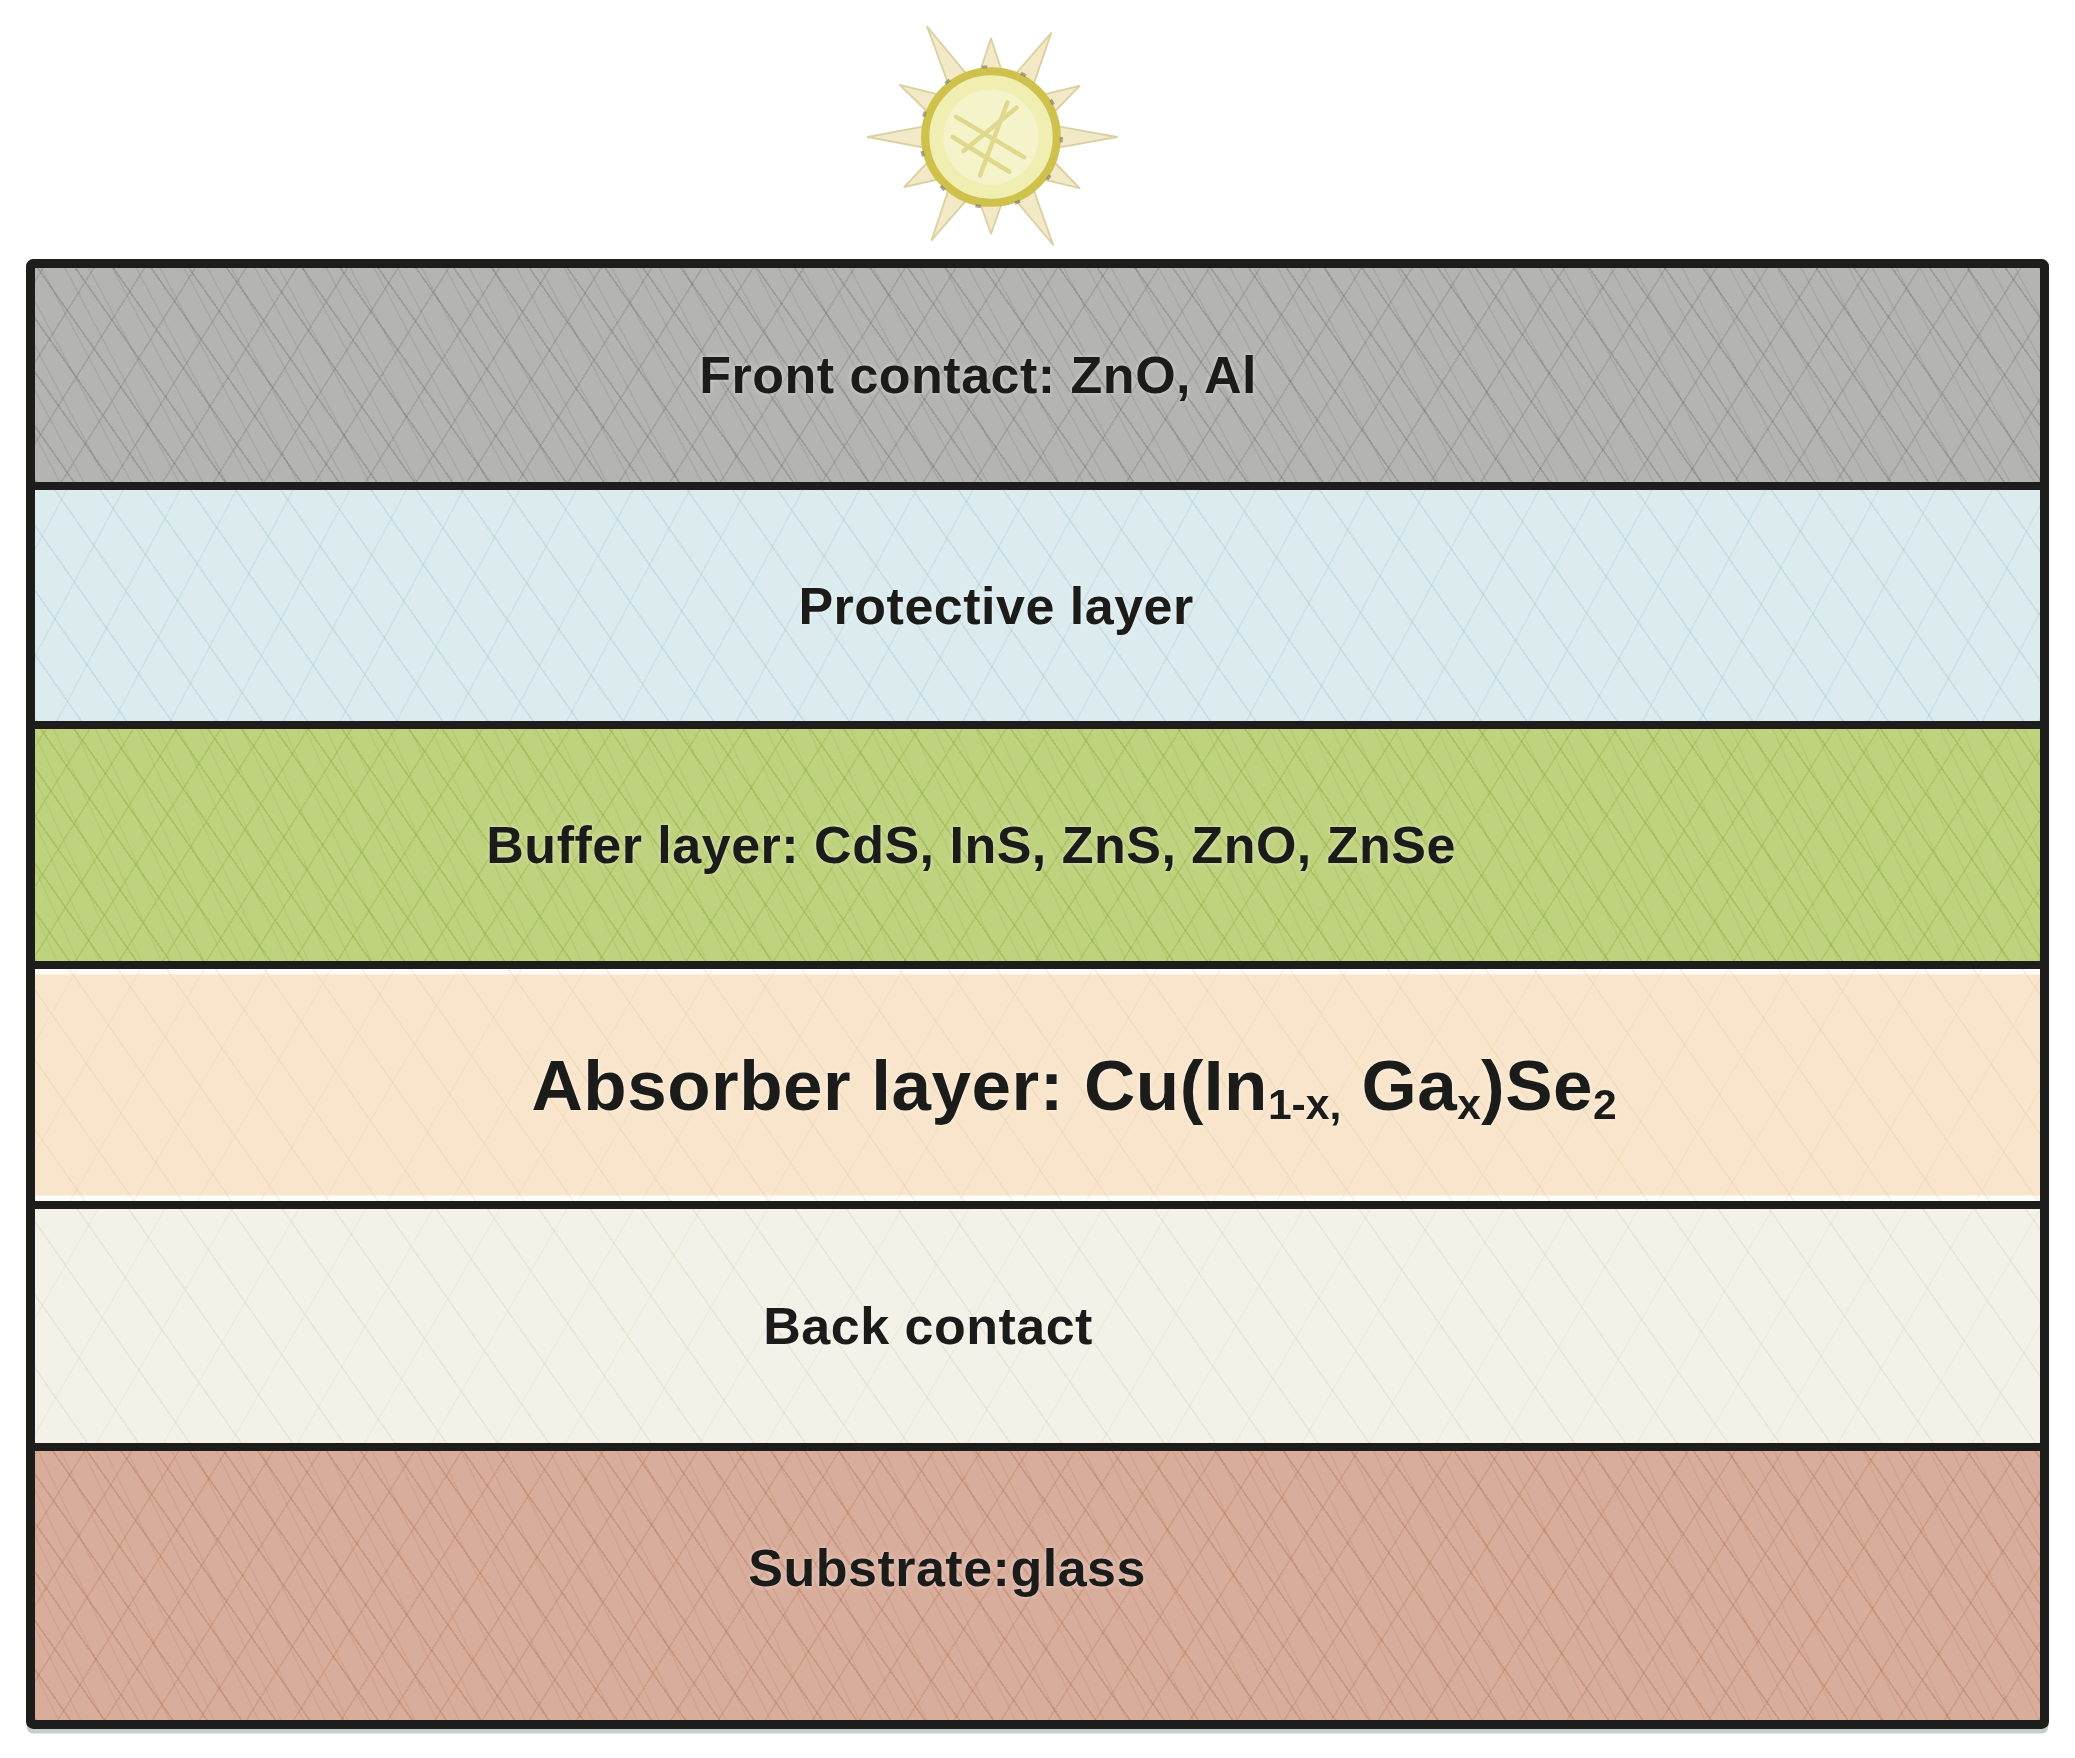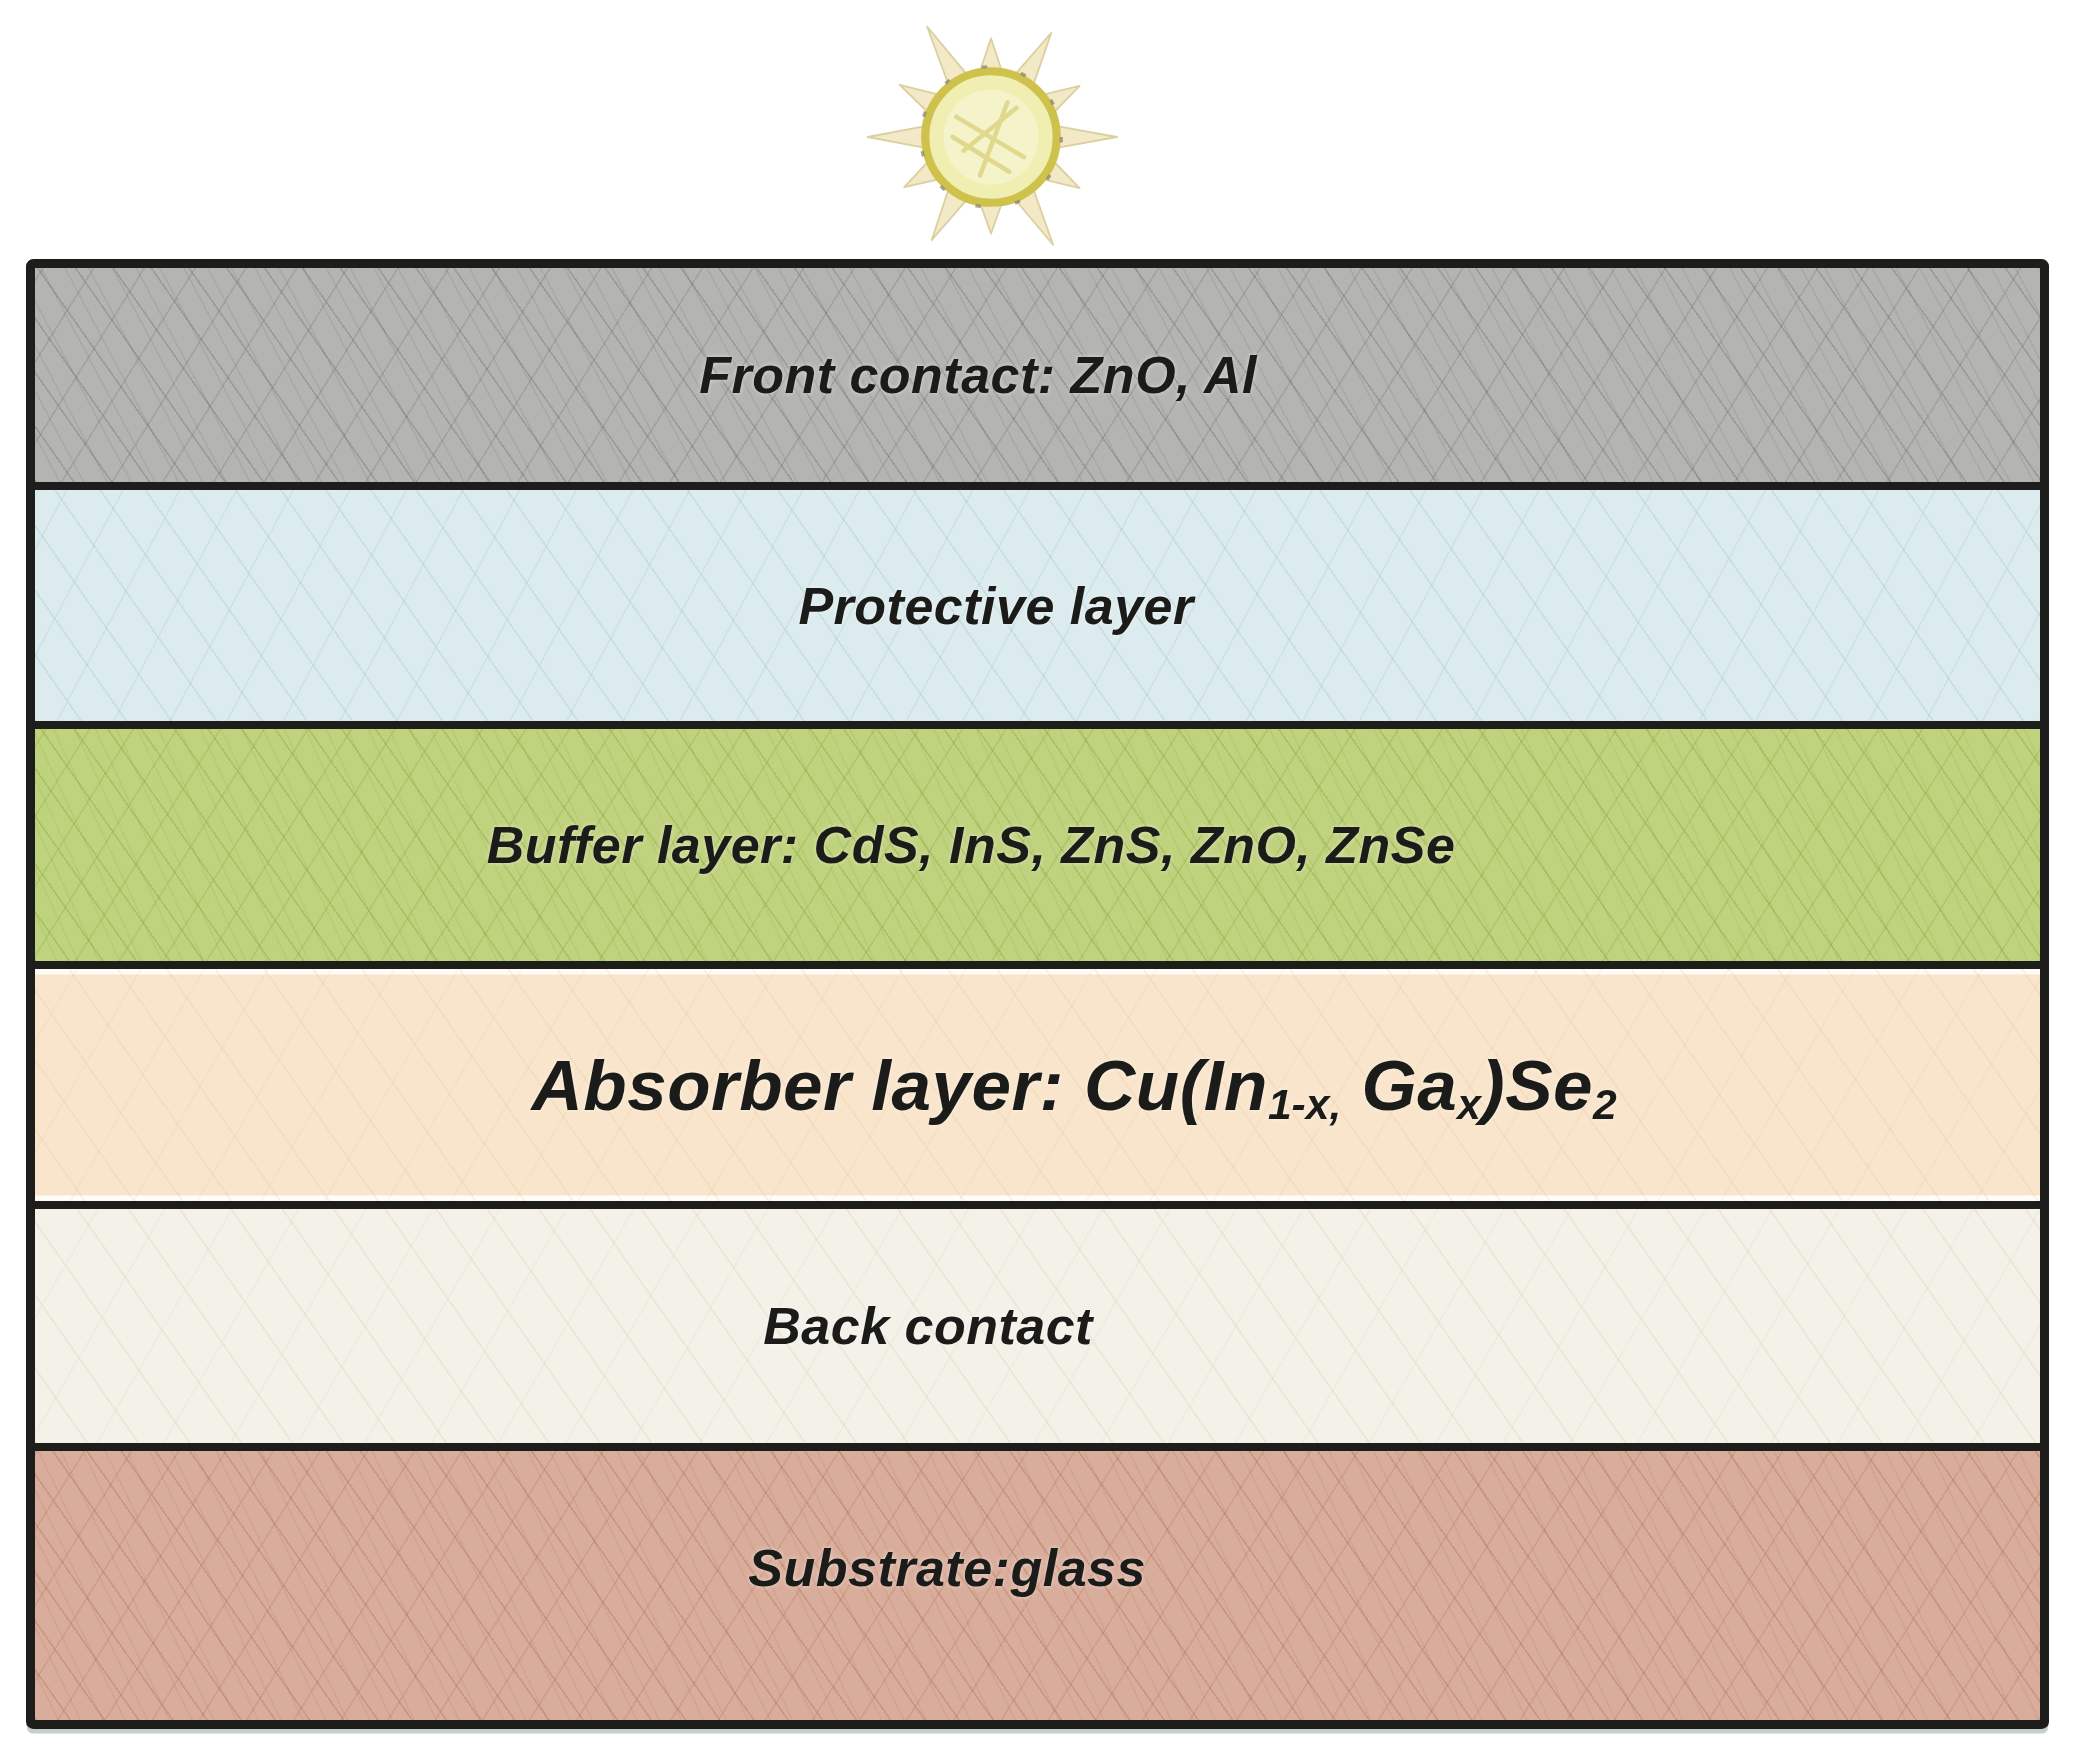--- a/index.html
+++ b/index.html
@@ -36,21 +36,20 @@
     box-shadow: 0 5.5px 0 -0.9px rgba(150,165,158,0.55);
     background: #fff;
   }
   .layer {
     position: relative;
     display: flex;
     align-items: center;
     justify-content: center;
     box-sizing: border-box;
     overflow: hidden;
-    font-style: italic;
   }
   .layer.sep { border-bottom: 8.2px solid #1d1d1b; }
   
   .layer::before {
     content: "";
     position: absolute;
     inset: 0;
     pointer-events: none;
   }
   .l1::before {

